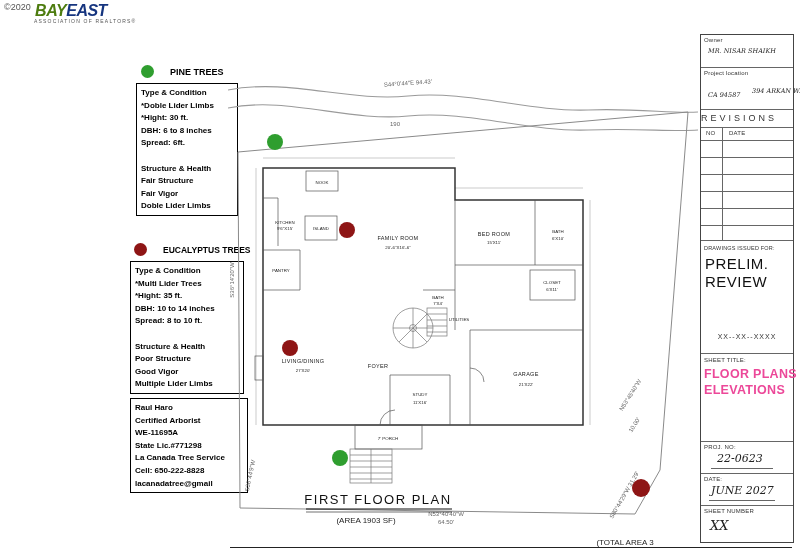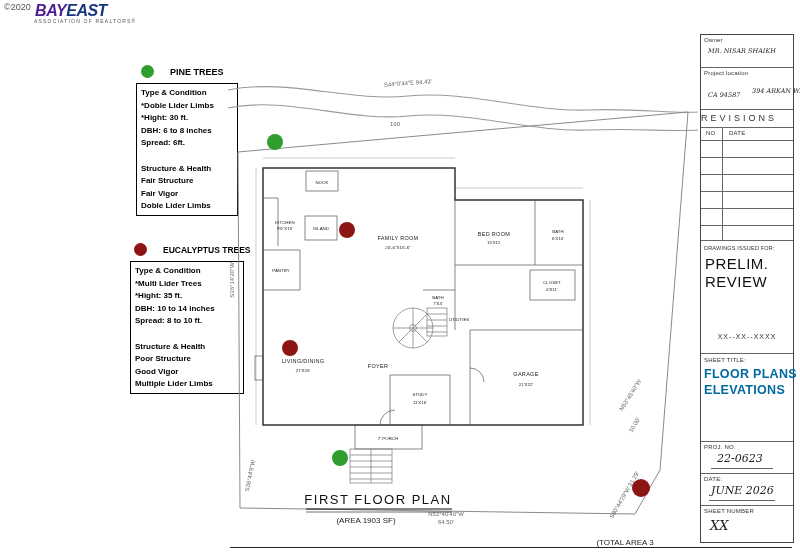--- a/index.html
+++ b/index.html
@@ -19,21 +19,21 @@
   .tl{font-weight:bold;font-size:8px;line-height:12.6px;min-height:12.6px;color:#000;white-space:nowrap;}
   
   #tb{position:absolute;left:700px;top:34px;width:92px;height:507px;border:1.6px solid #444;background:#fff;}
   #tb .hline{position:absolute;left:0;width:100%;height:0;border-top:1px solid #666;}
   #tb .vline{position:absolute;width:0;border-left:1px solid #666;}
   .tb-label{position:absolute;font-size:6px;color:#333;letter-spacing:0.2px;white-space:nowrap;}
   .tb-hand{position:absolute;font-family:"DejaVu Serif",serif;font-style:italic;font-size:6.5px;color:#222;white-space:nowrap;}
   .tb-rev{position:absolute;left:0;width:100%;text-align:left;font-size:9px;letter-spacing:3px;color:#333;}
   .tb-big{position:absolute;font-size:15px;letter-spacing:0.5px;color:#111;white-space:nowrap;}
   .tb-mid{position:absolute;font-size:7px;letter-spacing:1px;color:#333;}
-  .tb-title{position:absolute;font-size:12.5px;font-weight:bold;letter-spacing:0.3px;color:#0369a1;white-space:nowrap;}
+  .tb-title{position:absolute;font-size:12.5px;font-weight:bold;letter-spacing:0.3px;color:#ec4899;white-space:nowrap;}
   .tb-hand2{position:absolute;font-family:"DejaVu Serif",serif;font-style:italic;font-size:11px;color:#222;white-space:nowrap;}
   .tb-xx{position:absolute;font-family:"DejaVu Serif",serif;font-style:italic;font-size:13px;color:#222;}
   
   svg text{font-family:"Liberation Sans",sans-serif;fill:#222;}
   .rm{font-size:5.5px;text-anchor:middle;letter-spacing:0.3px;}
   .rm-sm{font-size:4.4px;text-anchor:middle;}
   .dim{font-size:6px;fill:#666;text-anchor:middle;}
   .plan-title{font-size:13px;letter-spacing:1.5px;text-anchor:middle;fill:#111;}
   .area{font-size:8px;text-anchor:middle;fill:#222;}
   .wall{stroke:#333;stroke-width:1.5;fill:none;}
@@ -43,21 +43,21 @@
   .dimln{stroke:#aaa;stroke-width:0.6;}
   #bottom-line{position:absolute;left:230px;top:547px;width:562px;border-top:1.6px solid #222;}
 </style>
 </head>
 <body>
 
 <div id="sheet">
 
   <div id="logo">
     <span class="copyright">©2020</span>
-    <span class="logo-word" style="color: #4c1d95; font-style: italic;">BAY</span><span class="logo-word" style="color: rgb(22, 53, 127);">EAST</span>
+    <span class="logo-word" style="color: #4d7c0f; font-style: italic;">BAY</span><span class="logo-word" style="color: rgb(22, 53, 127);">EAST</span>
     <div class="logo-sub">ASSOCIATION OF REALTORS®</div>
   </div>
 
   <div class="legend-head" style="left:141px;top:65px;">
     <span class="dot" style="background: rgb(47, 158, 47);"></span>
     <span class="legend-title">PINE TREES</span>
   </div>
   <div class="legend-box" style="left:136px;top:83px;width:92px;">
     <div class="tl">Type &amp; Condition</div>
     <div class="tl">*Doble Lider Limbs</div>
@@ -81,20 +81,29 @@
     <div class="tl">*Hight: 35 ft.</div>
     <div class="tl">DBH: 10 to 14 inches</div>
     <div class="tl">Spread: 8 to 10 ft.</div>
     <div class="tl"></div>
     <div class="tl">Structure &amp; Health</div>
     <div class="tl">Poor Structure</div>
     <div class="tl">Good Vigor</div>
     <div class="tl">Multiple Lider Limbs</div>
   </div>
 
+  <div class="legend-box" style="left:130px;top:398px;width:108px;">
+    <div class="tl">Raul Haro</div>
+    <div class="tl">Certified Arborist</div>
+    <div class="tl">WE-11695A</div>
+    <div class="tl">State Lic.#771298</div>
+    <div class="tl">La Canada Tree Service</div>
+    <div class="tl">Cell: 650-222-8828</div>
+    <div class="tl">lacanadatree@gmail</div>
+  </div>
 
   <svg class="abs" style="left:228px;top:28px;" width="470" height="525" viewBox="0 0 470 525">
 
     <path class="road" d="M0,62 C60,50 120,74 180,68 C240,62 300,84 360,82 C410,80 445,86 470,84"></path>
     <path class="road" d="M0,80 C60,68 120,94 180,88 C240,82 300,104 360,102 C410,100 445,104 470,102"></path>
 
     <polygon class="bnd" points="10,124 460,84 432,442 407,486 12,480"></polygon>
 
     <line class="dimln" x1="35" y1="130" x2="227" y2="130"></line>
     <line class="dimln" x1="227" y1="160" x2="355" y2="160"></line>
@@ -236,21 +245,21 @@
     <div class="tb-title" style="left:3px;top:332px;">FLOOR PLANS</div>
     <div class="tb-title" style="left:3px;top:348px;">ELEVATIONS</div>
     <div class="hline" style="top:406px;"></div>
 
     <div class="tb-label" style="left:3px;top:409px;">PROJ. NO:</div>
     <div class="tb-hand2" style="left:16px;top:417px;">22-0623</div>
     <div class="hline" style="left:10px;width:62px;top:433px;"></div>
     <div class="hline" style="top:438px;"></div>
 
     <div class="tb-label" style="left:3px;top:441px;">DATE:</div>
-    <div class="tb-hand2" style="left:10px;top:449px;">JUNE 2026</div>
+    <div class="tb-hand2" style="left:10px;top:449px;">JUNE 2027</div>
     <div class="hline" style="left:8px;width:66px;top:465px;"></div>
     <div class="hline" style="top:470px;"></div>
 
     <div class="tb-label" style="left:3px;top:473px;">SHEET NUMBER</div>
     <div class="tb-xx" style="left:9px;top:483px;">XX</div>
   </div>
 
   <div id="bottom-line"></div>
 </div>
 

